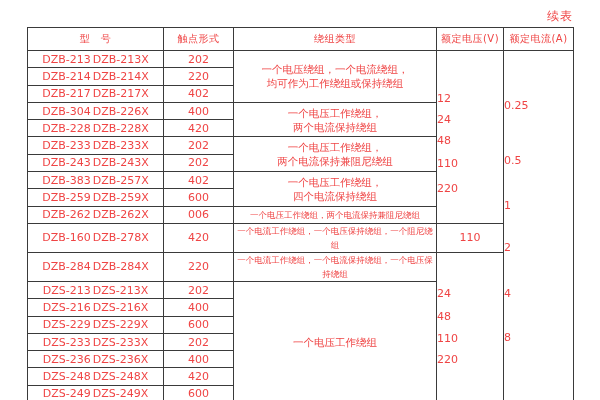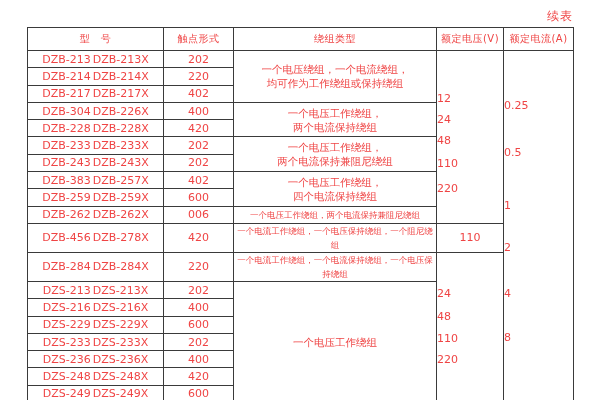--- a/index.html
+++ b/index.html
@@ -69,21 +69,21 @@
           </td>
           <td class="stack" rowspan="10">
             <div class="sv" style="top: 41px;">12</div>
             <div class="sv" style="top: 62px;">24</div>
             <div class="sv" style="top: 83px;">48</div>
             <div class="sv" style="top: 106px;">110</div>
             <div class="sv" style="top: 131px;">220</div>
           </td>
           <td class="stack" rowspan="20">
             <div class="sv" style="top: 48px;">0.25</div>
-            <div class="sv" style="top: 95px;">0.5</div>
+            <div class="sv" style="top: 103px;">0.5</div>
             <div class="sv" style="top: 148px;">1</div>
             <div class="sv" style="top: 190px;">2</div>
             <div class="sv" style="top: 236px;">4</div>
             <div class="sv" style="top: 280px;">8</div>
           </td>
         </tr>
         <tr>
           <td class="model"><span class="m1">DZB-214</span><span class="m2">DZB-214X</span></td>
           <td class="num">220</td>
         </tr>
@@ -128,21 +128,21 @@
           <td class="num">600</td>
         </tr>
         <tr>
           <td class="model"><span class="m1">DZB-262</span><span class="m2">DZB-262X</span></td>
           <td class="num">006</td>
           <td class="wind compact" rowspan="1">
             <div>一个电压工作绕组，两个电流保持兼阻尼绕组</div>
           </td>
         </tr>
         <tr>
-          <td class="model"><span class="m1">DZB-456</span><span class="m2">DZB-278X</span></td>
+          <td class="model"><span class="m1">DZB-160</span><span class="m2">DZB-278X</span></td>
           <td class="num">420</td>
           <td class="wind compact" rowspan="1">
             <div>一个电流工作绕组，一个电压保持绕组，一个阻尼绕组</div>
           </td>
           <td class="num" rowspan="1">110</td>
         </tr>
         <tr>
           <td class="model"><span class="m1">DZB-284</span><span class="m2">DZB-284X</span></td>
           <td class="num">220</td>
           <td class="wind compact" rowspan="1">

